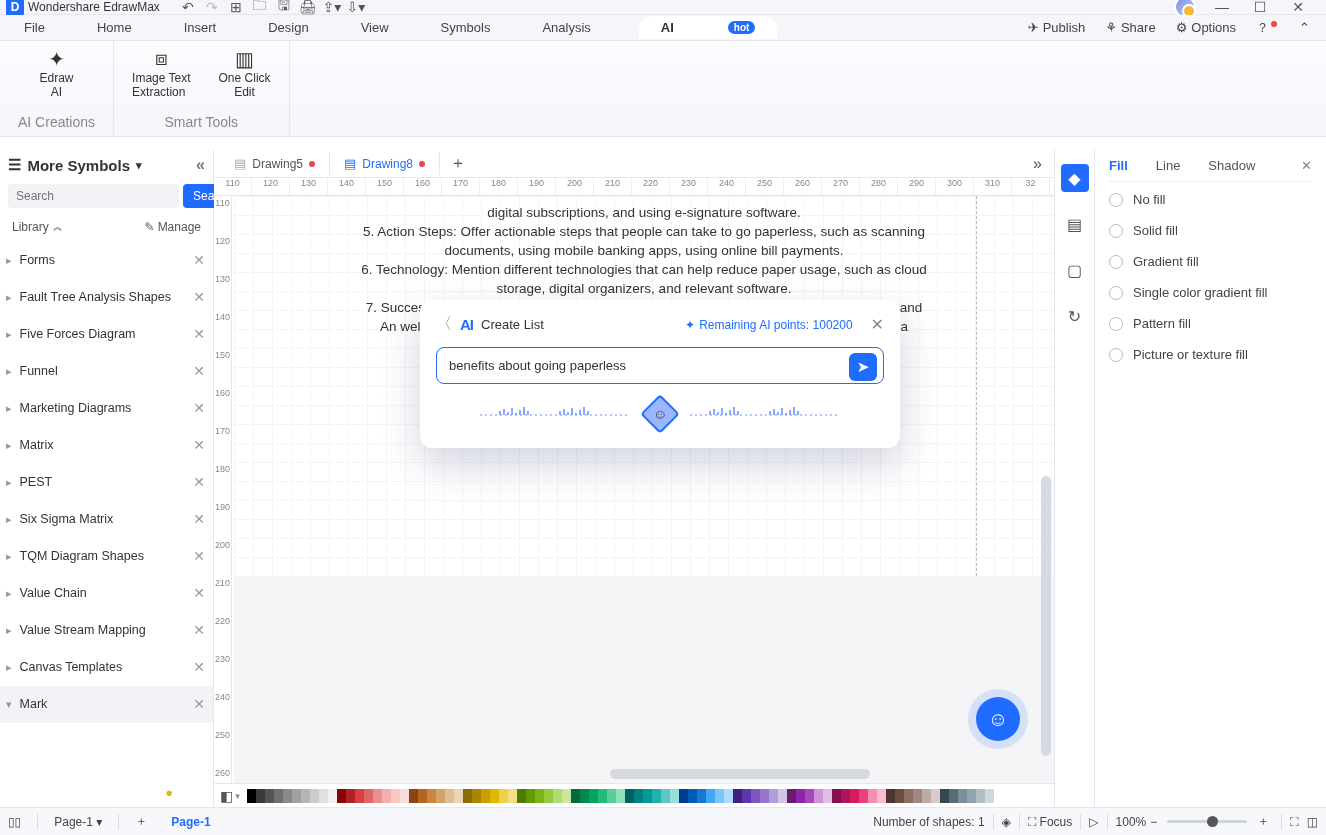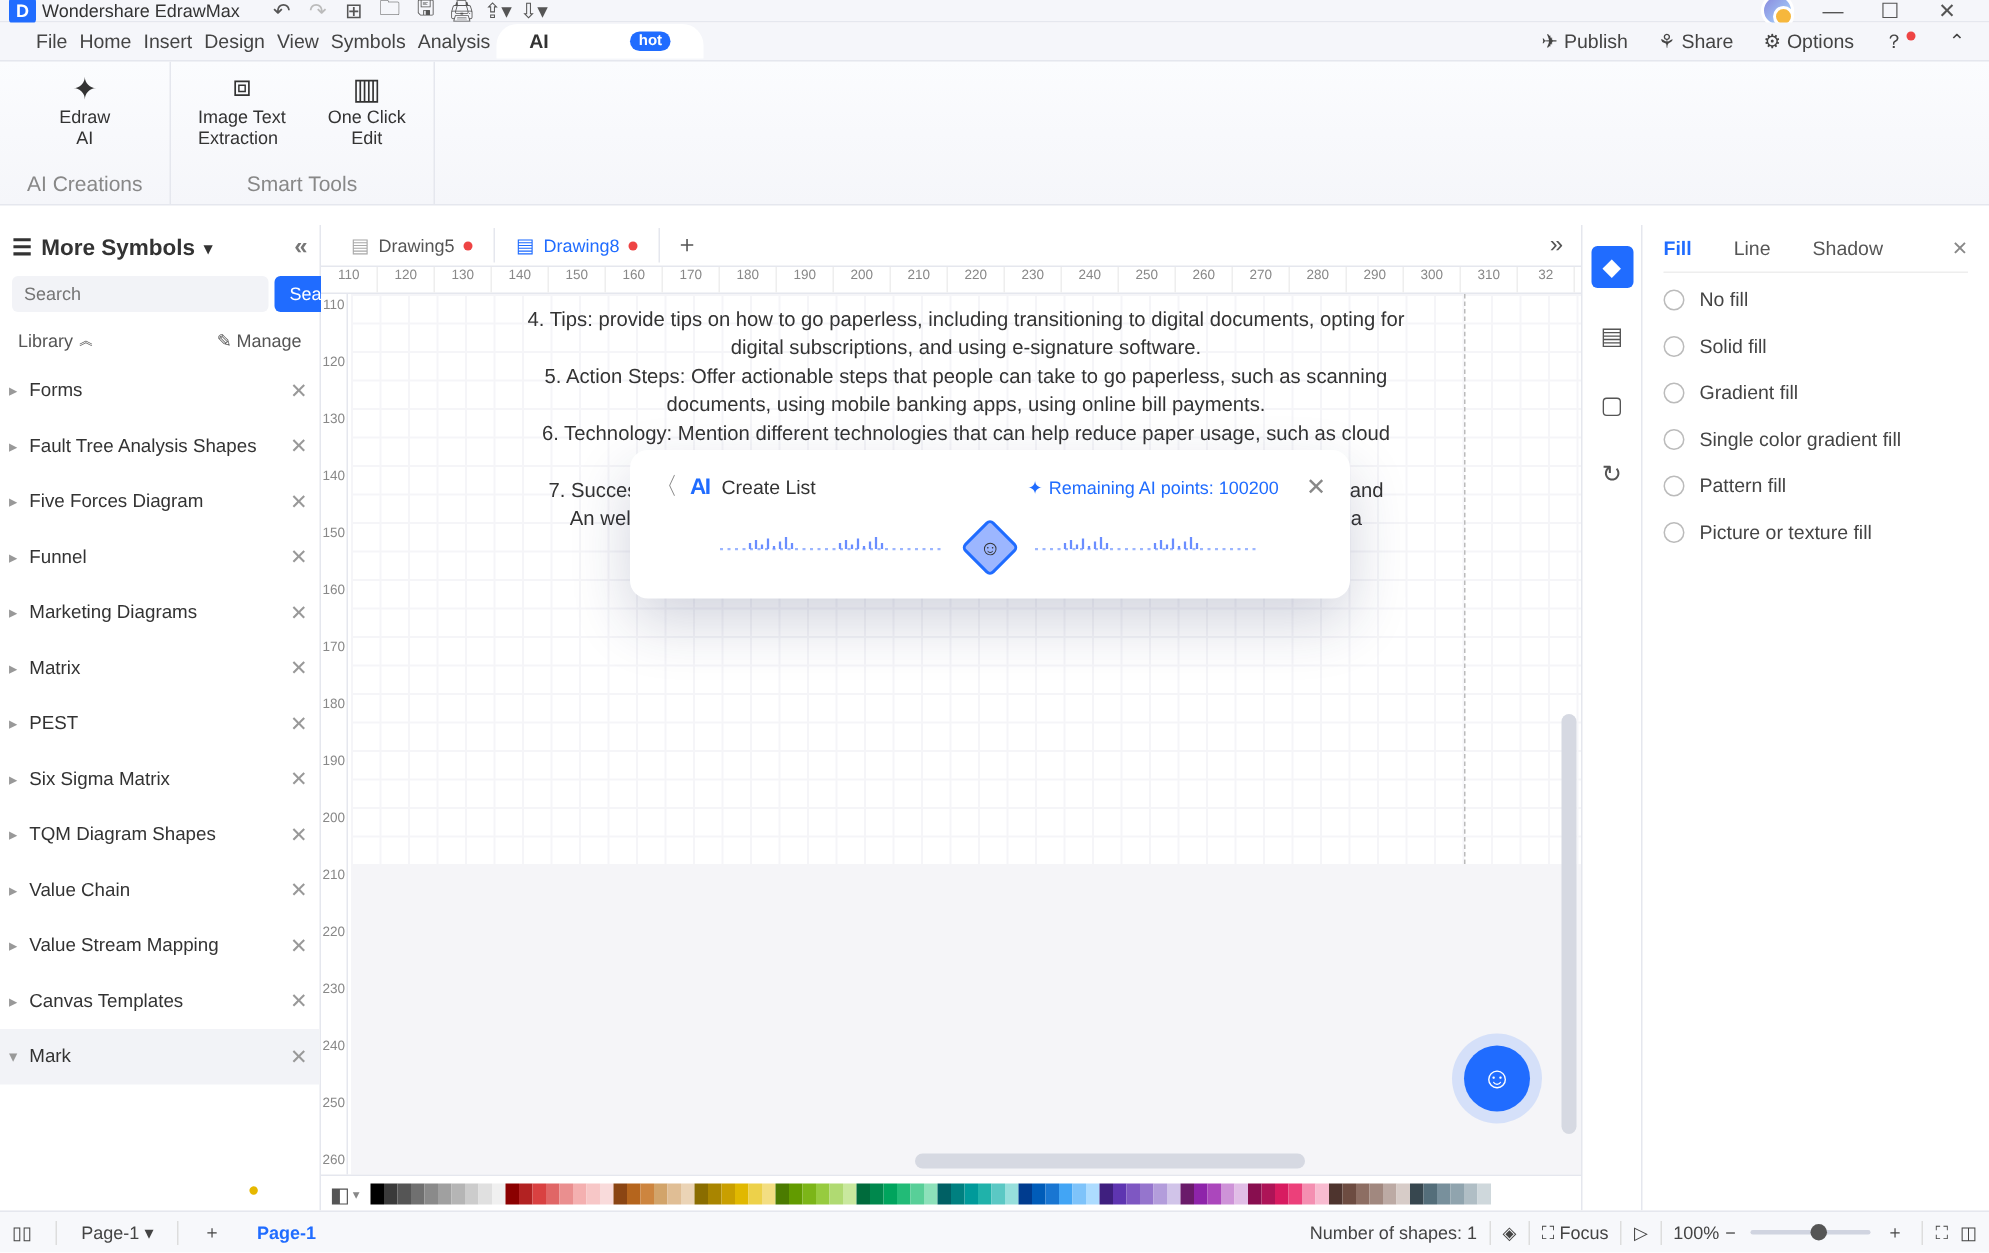--- a/index.html
+++ b/index.html
@@ -10,21 +10,21 @@
 .titlebar .logo { width: 18px; height: 18px; background: #206cff; border-radius: 3px; position: relative; margin-right: 4px; display:flex;align-items:center;justify-content:center;}
 .titlebar .logo::after { content: "D"; color: #fff; font-weight: bold; font-size: 12px; }
 .titlebar-title { font-size: 12px; color: #333; font-weight: 500; margin-right: 16px; }
 .tb-btn { width: 24px; height: 24px; display: flex; align-items: center; justify-content: center; color: #555; cursor: default; font-size: 14px; }
 .titlebar .spacer { flex: 1; }
 .win-controls { display: flex; gap: 14px; align-items: center; padding-right: 10px; }
 .avatar { width: 22px; height: 22px; border-radius: 50%; background: linear-gradient(135deg,#88d,#adf); border: 2px solid #fff; position: relative; }
 .avatar::after { content:""; position:absolute; bottom:-2px; right:-2px; width:10px;height:10px;background:#f6b73c;border-radius:50%; border:2px solid #fff;}
 
 
-.menubar { height: 26px; background: #f5f6fa; display: flex; align-items: center; padding-left: 20px; font-size: 13px; color: #444; border-bottom: 1px solid #e5e7ee; position: relative; }
+.menubar { height: 26px; background: #f5f6fa; display: flex; align-items: center; padding-left: 20px; gap: 44px; font-size: 13px; color: #444; border-bottom: 1px solid #e5e7ee; position: relative; }
 .menubar .menuitem { padding: 2px 4px; cursor: default; position: relative; }
 .menubar .menuitem.ai { background:#fff; border-radius:14px 14px 0 0; padding: 4px 22px; font-weight:600; color:#333; display:flex;align-items:center;gap:6px;}
 .menubar .menuitem.ai .hot { background:#206cff; color:#fff; font-size:10px; border-radius:8px; padding:1px 6px;margin-left:48px; }
 .menubar-right { margin-left:auto; display:flex; align-items:center; gap:20px; padding-right:16px; font-size:13px; color:#444; }
 .menubar-right .item { display:flex; align-items:center; gap:4px; }
 .menubar-right .opt-dot { width:6px;height:6px;background:#e44;border-radius:50%; position:relative; top:-4px; left:-2px;}
 
 
 .ribbon { height: 96px; background: linear-gradient(#fbfcfe,#f5f6fa); display: flex; border-bottom: 1px solid #e5e7ee; }
 .ribbon-group { display:flex; flex-direction:column; align-items:center; padding:6px 18px 2px; border-right:1px solid #e5e7ee; }
@@ -342,21 +342,20 @@
           <span>220</span>
           <span>230</span>
           <span>240</span>
           <span>250</span>
           <span>260</span>
           <span>270</span>
         </div>
       <div class="page">
         <div class="page-border-dash"></div>
         <div class="content">
-          <p>4. Tips: provide tips on how to go paperless, including transitioning to digital documents, opting for</p>
           <p>digital subscriptions, and using e-signature software.</p>
           <p>5. Action Steps: Offer actionable steps that people can take to go paperless, such as scanning</p>
           <p>documents, using mobile banking apps, using online bill payments.</p>
           <p>6. Technology: Mention different technologies that can help reduce paper usage, such as cloud</p>
           <p>storage, digital organizers, and relevant software.</p>
           <p>7. Success Stories: &nbsp; &nbsp; &nbsp; &nbsp; &nbsp; &nbsp; &nbsp; &nbsp; &nbsp; &nbsp; &nbsp; &nbsp; &nbsp; &nbsp; &nbsp; &nbsp; &nbsp; &nbsp; &nbsp; &nbsp; &nbsp; &nbsp; &nbsp; &nbsp; &nbsp; &nbsp; &nbsp; &nbsp; &nbsp; &nbsp; &nbsp; &nbsp; &nbsp; &nbsp; &nbsp; &nbsp; &nbsp; &nbsp; &nbsp; &nbsp; &nbsp; &nbsp; &nbsp; &nbsp; &nbsp; &nbsp; &nbsp; &nbsp; &nbsp; &nbsp; &nbsp; &nbsp; &nbsp; ss and</p>
           <p></p>
           <p>An well designed i &nbsp; &nbsp; &nbsp; &nbsp; &nbsp; &nbsp; &nbsp; &nbsp; &nbsp; &nbsp; &nbsp; &nbsp; &nbsp; &nbsp; &nbsp; &nbsp; &nbsp; &nbsp; &nbsp; &nbsp; &nbsp; &nbsp; &nbsp; &nbsp; &nbsp; &nbsp; &nbsp; &nbsp; &nbsp; &nbsp; &nbsp; &nbsp; &nbsp; &nbsp; &nbsp; &nbsp; &nbsp; &nbsp; &nbsp; &nbsp; &nbsp; &nbsp; &nbsp; &nbsp; &nbsp; &nbsp; &nbsp; &nbsp; &nbsp; &nbsp; &nbsp; ake a</p>
           <p>positive &nbsp; &nbsp; &nbsp; &nbsp; &nbsp; &nbsp; &nbsp; &nbsp; &nbsp; &nbsp; &nbsp; &nbsp; &nbsp; &nbsp; &nbsp; &nbsp; &nbsp; &nbsp; &nbsp; &nbsp; &nbsp; &nbsp; &nbsp; &nbsp; &nbsp; &nbsp; &nbsp; &nbsp; &nbsp; &nbsp; &nbsp; &nbsp; &nbsp; &nbsp; &nbsp; &nbsp; &nbsp; &nbsp; &nbsp; &nbsp; &nbsp; &nbsp; &nbsp; &nbsp; &nbsp; &nbsp; &nbsp; &nbsp; &nbsp; &nbsp; &nbsp; </p>
         </div>
@@ -500,20 +499,24 @@
 </div>
 
 <div class="ai-pop">
   <div class="ai-pop-head">
     <span class="back">〈</span>
     <span class="ai-ic">AI</span>
     <span>Create List</span>
     <span class="points">✦ <span>Remaining AI points: 100200</span></span>
     <span class="close">✕</span>
   </div>
+  <div class="ai-input">
+    <span>benefits about going paperless</span>
+    <div class="send">➤</div>
+  </div>
   <div class="ai-wave">
     <svg width="440" height="28">
       <g stroke="#9cb6ff" stroke-width="1.5">
         <line x1="40" y1="14" x2="190" y2="14" stroke-dasharray="2 3"></line>
         <line x1="250" y1="14" x2="400" y2="14" stroke-dasharray="2 3"></line>
       </g>
       <g stroke="#6a8dff" stroke-width="1.5">
         <path d="M60 14 l0 -4 m4 4 l0 -6 m4 6 l0 -3 m4 3 l0 -7 m4 7 l0 -2 m4 2 l0 -5 m4 5 l0 -8 m4 8 l0 -4"></path>
         <path d="M120 14 l0 -4 m4 4 l0 -6 m4 6 l0 -3 m4 3 l0 -7 m4 7 l0 -2 m4 2 l0 -5 m4 5 l0 -8 m4 8 l0 -4"></path>
         <path d="M270 14 l0 -4 m4 4 l0 -6 m4 6 l0 -3 m4 3 l0 -7 m4 7 l0 -2 m4 2 l0 -5 m4 5 l0 -8 m4 8 l0 -4"></path>

